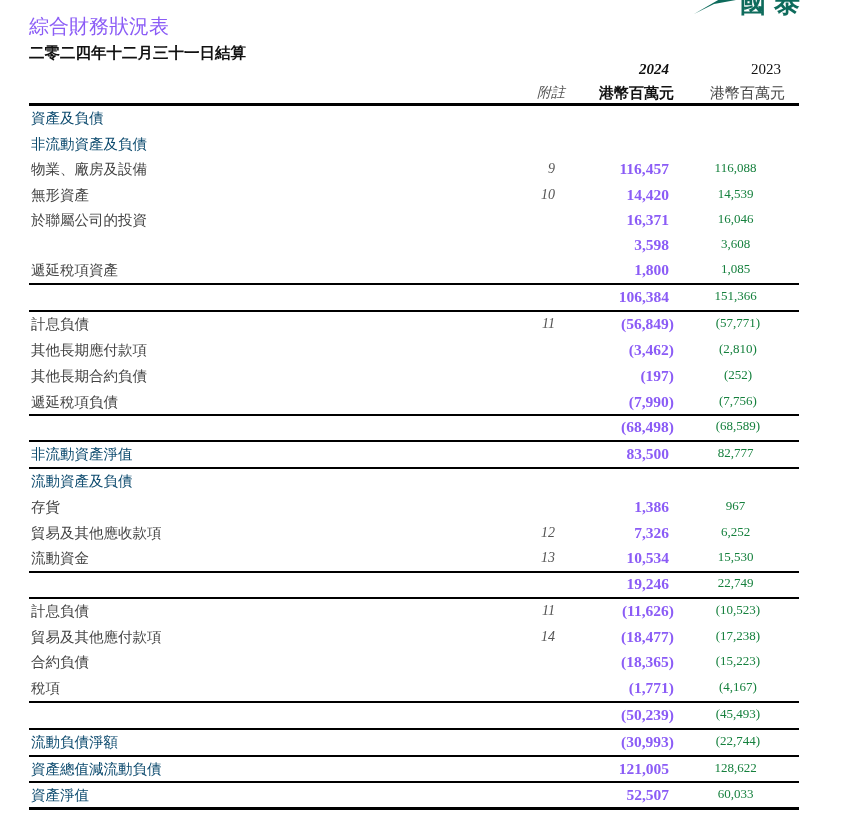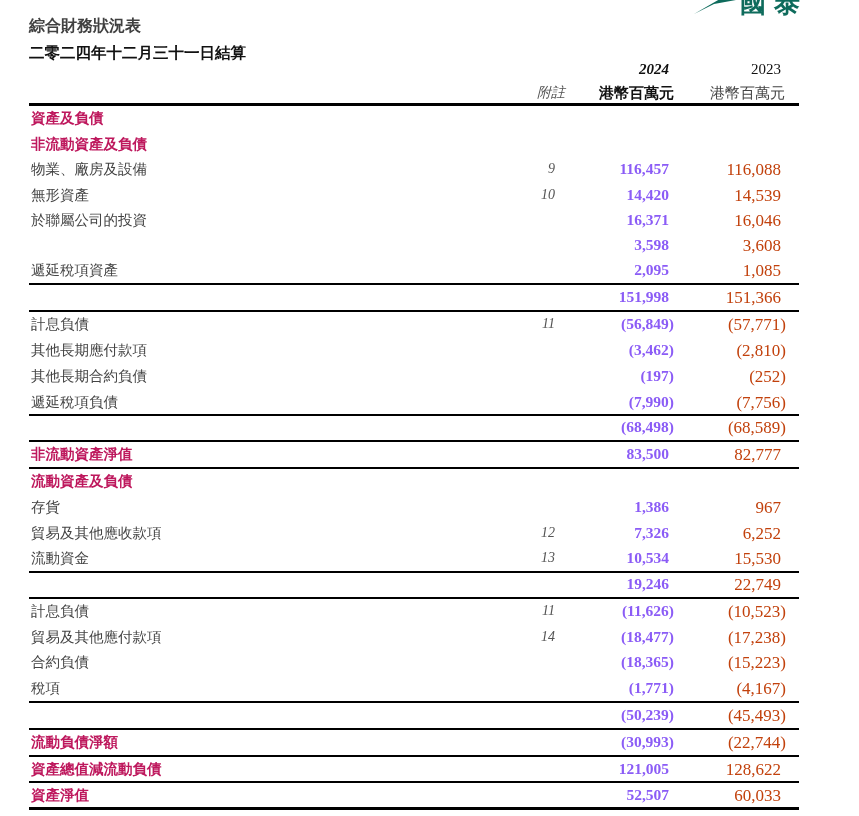--- a/index.html
+++ b/index.html
@@ -3,46 +3,46 @@
 <meta charset="utf-8">
 <style>
   html, body { margin:0; padding:0; background:#ffffff; }
   body { width:859px; height:816px; position:relative; overflow:hidden;
          font-family:"Liberation Serif", "DejaVu Serif", serif; color:#111; }
   .logo { position:absolute; left:692px; top:-10px; width:170px; height:26px; }
   .logo svg { position:absolute; left:0; top:0; }
   .logo .logo-text { position:absolute; left:48px; top:-4px; font-family:"DejaVu Sans", sans-serif;
         font-weight:bold; font-size:26px; color:#0e6b5c; letter-spacing:8px; }
   .title { position:absolute; left:29px; top:14px; font-family:"DejaVu Sans", sans-serif;
-           font-weight:bold; font-size:16px; line-height:24px; color:#404040; }
+           font-weight:normal; font-size:20px; line-height:24px; color:#8b5cf6; }
   .subtitle { position:absolute; left:29px; top:41px; font-family:"DejaVu Sans", sans-serif;
            font-weight:bold; font-size:15.5px; line-height:24px; color:#111; }
   .colhead { position:absolute; font-size:15px; text-align:right; }
   .h-2024-year { left:600px; width:69px; top:61px; font-weight:bold;font-style:italic; }
   .h-2023-year { left:700px; width:81px; top:61px; }
   .h-note { left:520px; width:45px; top:84px; font-style:italic; color:#555;
             font-family:"DejaVu Sans", sans-serif; font-size:14px; }
   .h-2024-unit { left:585px; width:89px; top:84px; font-weight:bold;
             font-family:"DejaVu Sans", sans-serif; font-size:15px; }
   .h-2023-unit { left:690px; width:95px; top:84px; color:#444;
             font-family:"DejaVu Sans", sans-serif; font-size:15px; }
   .hr { position:absolute; left:29px; width:770px; background:#000; }
   .hr.thick { height:3px; }
   .hr.mid { height:2px; }
   .row { position:absolute; left:0; width:859px; height:25px; }
   .row .label { position:absolute; left:31px; top:2px; font-family:"DejaVu Sans", sans-serif;
         font-size:14.5px; color:#444; white-space:nowrap; }
-  .row.bold .label { font-weight:bold; color:#be185d; }
+  .row.bold .label { font-weight:normal; color:#0c4a6e; }
   .row .note { position:absolute; left:520px; width:35px; top:3px; text-align:right;
         font-style:italic; font-size:14px; color:#555; }
   .row .v24 { position:absolute; left:575px; width:94px; top:2px; text-align:right;
         font-weight:bold; font-size:15.5px; color:#8b5cf6; }
   .row .v24.paren { width:99px; }
-  .row .v23 { position:absolute; left:690px; width:91px; top:2px; text-align:right;
-        font-size:17px; color:#c2410c; }
+  .row .v23 { position:absolute; left:690px; width:91px; top:2px; text-align:center;
+        font-size:13px; color:#15803d; }
   .row .v23.paren { width:96px; }
 </style>
 </head>
 <body>
 
 <div class="logo">
   <svg width="46" height="26" viewBox="0 0 46 26">
     <path d="M2 24 L40 2 L44 10 L22 14 Z" fill="#0e6b5c"></path>
   </svg>
   <span class="logo-text">國泰</span>
@@ -83,26 +83,26 @@
     <span class="label">於聯屬公司的投資</span>
     <span class="v24">16,371</span>
     <span class="v23">16,046</span>
   </div>
   <div class="row" style="top:234px">
     <span class="v24">3,598</span>
     <span class="v23">3,608</span>
   </div>
   <div class="row" style="top:259px">
     <span class="label">遞延稅項資產</span>
-    <span class="v24">2,095</span>
+    <span class="v24">1,800</span>
     <span class="v23">1,085</span>
   </div>
   <div class="hr mid" style="top:283px"></div>
   <div class="row" style="top:286px">
-    <span class="v24">151,998</span>
+    <span class="v24">106,384</span>
     <span class="v23">151,366</span>
   </div>
   <div class="hr mid" style="top:310px"></div>
 
   <div class="row" style="top:313px">
     <span class="label">計息負債</span>
     <span class="note">11</span>
     <span class="v24 paren">(56,849)</span>
     <span class="v23 paren">(57,771)</span>
   </div>

